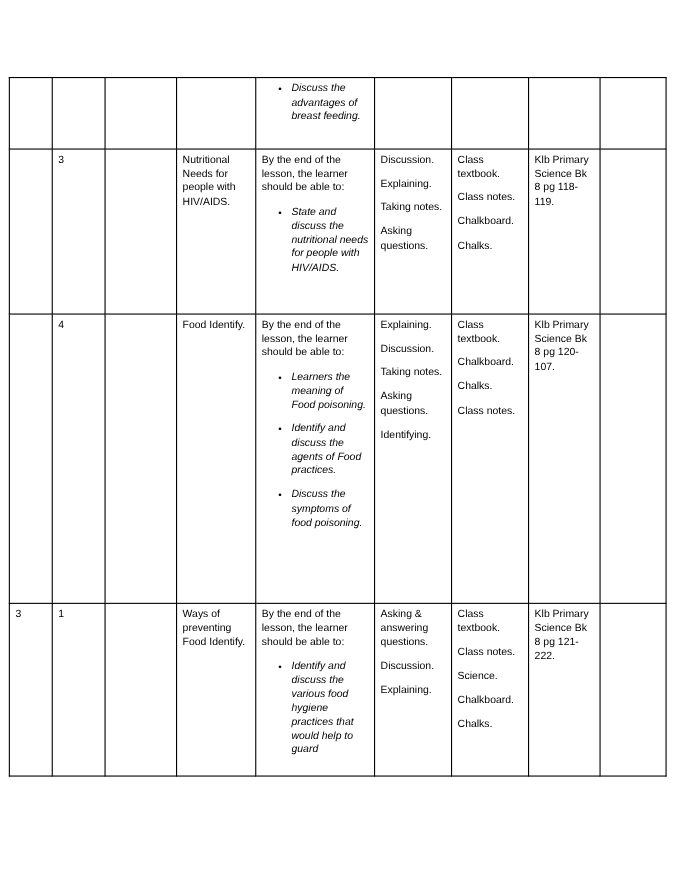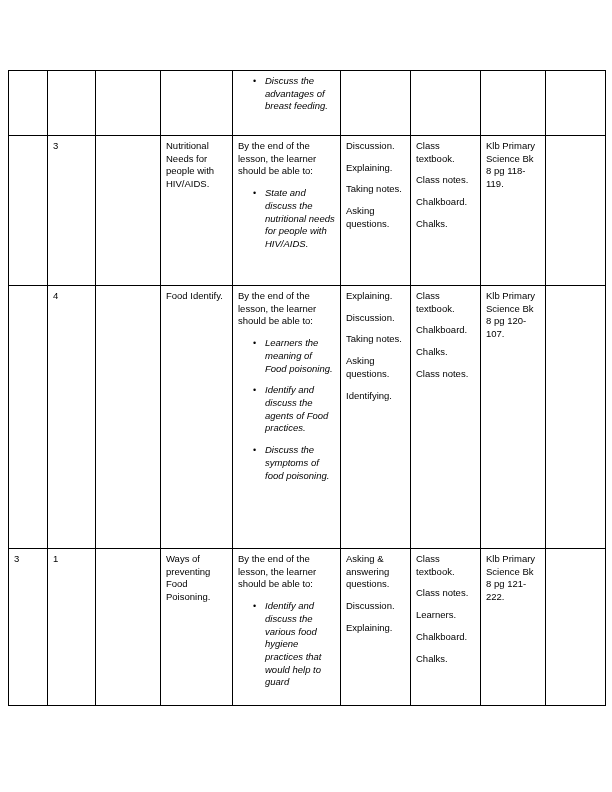--- a/index.html
+++ b/index.html
@@ -167,38 +167,38 @@
         </tr>
         <tr>
           <td>
             <div class="block">3</div>
           </td>
           <td>
             <div class="block">1</div>
           </td>
           <td></td>
           <td>
-            <div class="block">Ways of preventing Food Poisoning.</div>
+            <div class="block">Ways of preventing Food Identify.</div>
           </td>
           <td>
             <div class="block">By the end of the lesson, the learner should be able to:</div>
             <div class="block bullet">
               <span class="dot">•</span>
               <span class="btxt">Identify and discuss the various food hygiene practices that would help to guard</span>
             </div>
           </td>
           <td>
             <div class="block">Asking &amp; answering questions.</div>
             <div class="block">Discussion.</div>
             <div class="block">Explaining.</div>
           </td>
           <td>
             <div class="block">Class textbook.</div>
             <div class="block">Class notes.</div>
-            <div class="block">Learners.</div>
+            <div class="block">Science.</div>
             <div class="block">Chalkboard.</div>
             <div class="block">Chalks.</div>
           </td>
           <td>
             <div class="block">Klb Primary Science Bk 8 pg 121-222.</div>
           </td>
           <td></td>
         </tr>
       </tbody>
   </table>

